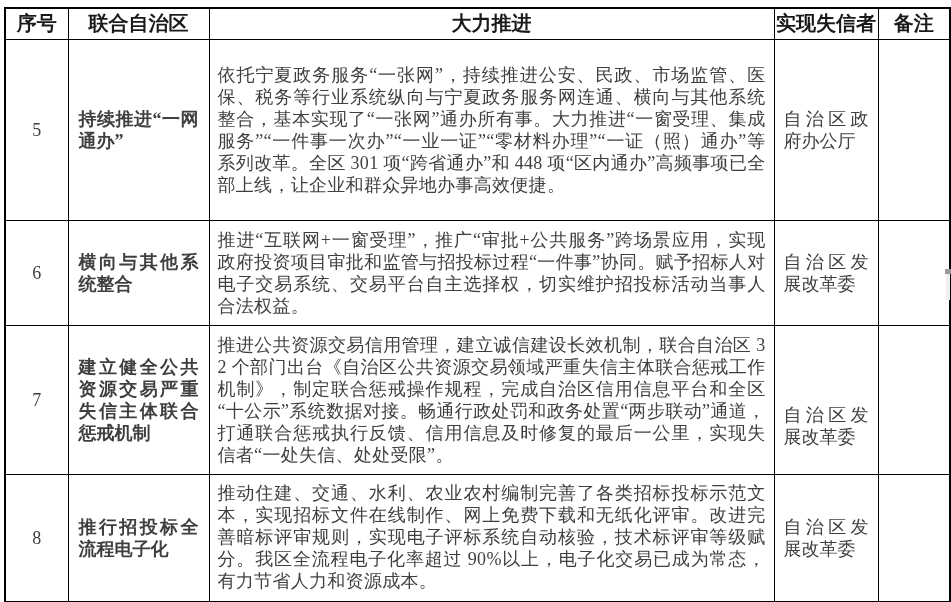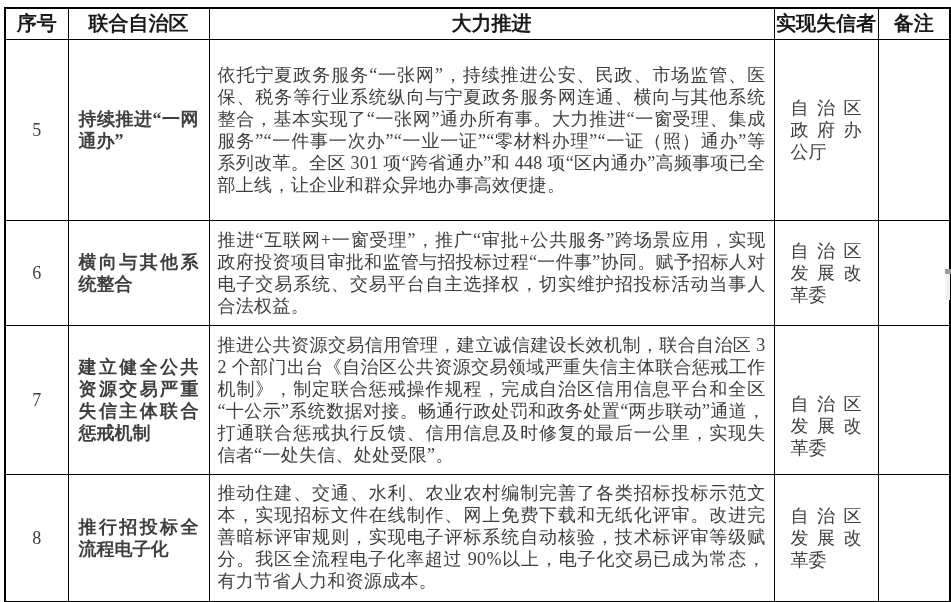--- a/index.html
+++ b/index.html
@@ -67,21 +67,21 @@
   td.c-practice {
     text-align: justify;
     text-justify: inter-character;
     padding: 1px 8px 2px 8px;
     letter-spacing: 0.3px;
     word-break: break-all;
   }
   td.c-source {
     text-align: justify;
     text-justify: inter-character;
-    padding: 0 16px;
+    padding: 0 9px;
     line-height: 26px;
     word-break: break-all;
   }
   td.c-source.low {
     padding-top: 52px;
   }
   td.c-remark {
     padding: 0 4px;
   }
   tr.r-header { height: 28px; }

